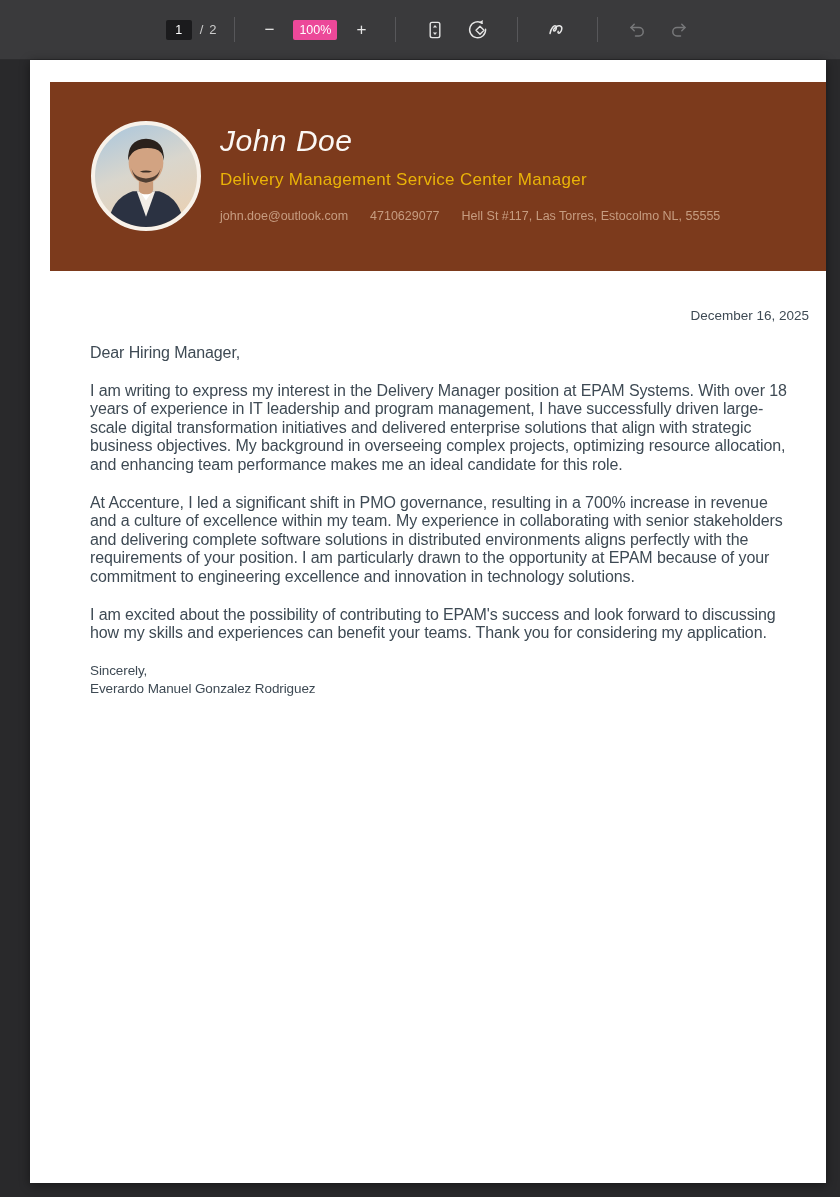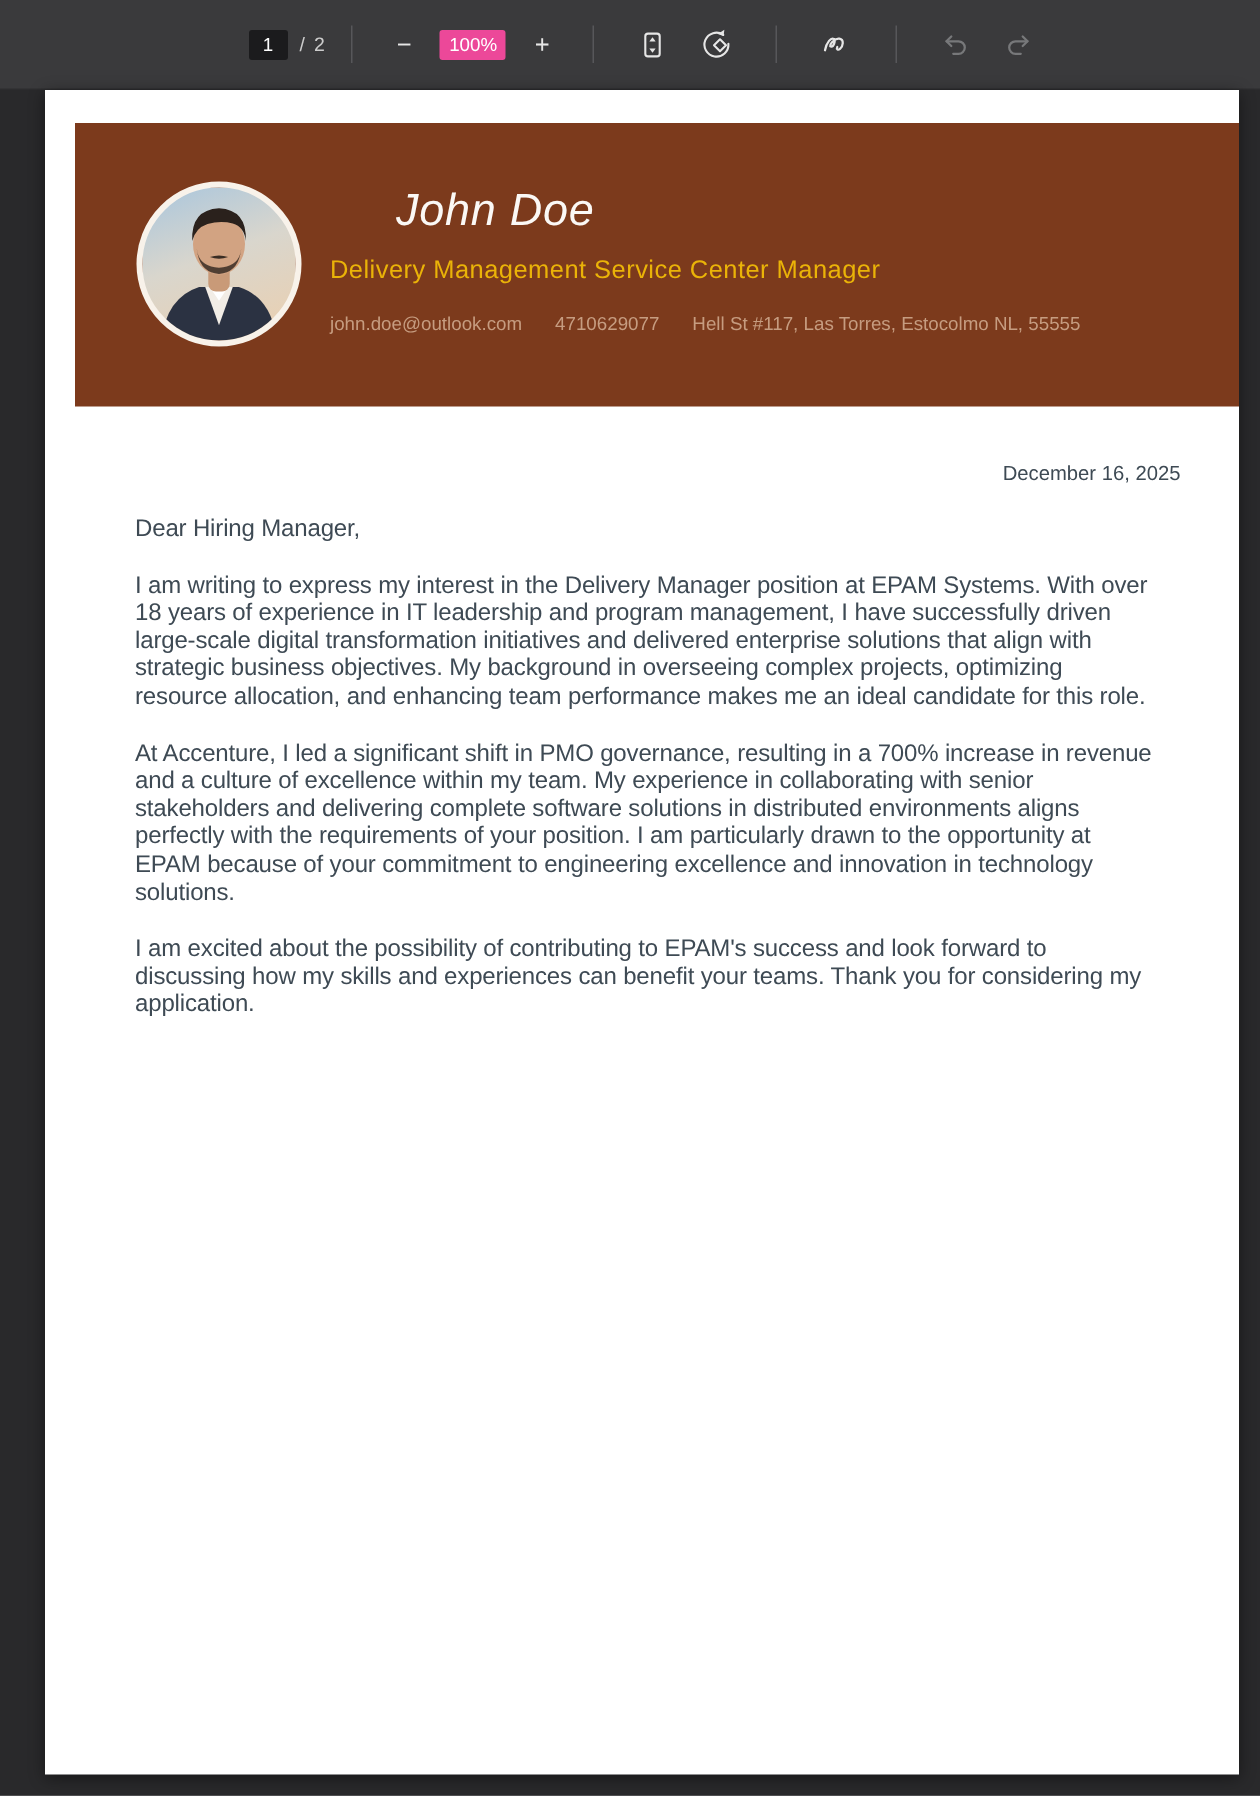--- a/index.html
+++ b/index.html
@@ -49,37 +49,37 @@
     background:#7c3a1c;
   }
   .photo {
     position:absolute; left:41px; top:39px; width:110px; height:110px;
     border-radius:50%; border:4px solid #f8f2ea; overflow:hidden;
     background:linear-gradient(160deg,#a9c6dd 0%,#d9d6cd 45%,#eccfae 100%);
   }
   .photo svg { display:block; width:102px; height:102px; }
   .hdr-name {
     position:absolute; left:170px; top:42px;
-    font-size:30px; font-style:italic; color:#fbf8f5; letter-spacing:0.5px;margin-left:44px;
+    font-size:30px; font-style:italic; color:#fbf8f5; letter-spacing:0.5px;
   }
   .hdr-title {
     position:absolute; left:170px; top:88px;
     font-size:17px; color:#eab308; letter-spacing:0.3px;
   }
   .hdr-contact {
     position:absolute; left:170px; top:127px;
     font-size:12.5px; color:#c69c80; display:flex;
   }
   .hdr-contact span { margin-right:22px; white-space:nowrap; }
   .hdr-contact span:last-child { margin-right:0; }
 
   
   .letter {
     position:absolute; left:0; top:211px; width:796px;
-    padding:0 39px 0 60px; color:#3e4a54;
+    padding:0 17px 0 60px; color:#3e4a54;
   }
   .date { margin-top:36px; text-align:right; font-size:13.5px; line-height:18px; }
   .letter p {
     margin:19px 16px 0 0; font-size:16px; line-height:18.6px;
     letter-spacing:-0.1px;
   }
   .closing-block { margin-top:19px; font-size:13.5px; line-height:18.6px; letter-spacing:-0.1px; }
 </style>
 </head>
 <body>
@@ -190,16 +190,20 @@
         <span>Hell St #117, Las Torres, Estocolmo NL, 55555</span>
       </div>
     </div>
 
     <div class="letter">
       <div class="date">December 16, 2025</div>
       <p>Dear Hiring Manager,</p>
       <p>I am writing to express my interest in the Delivery Manager position at EPAM Systems. With over 18 years of experience in IT leadership and program management, I have successfully driven large-scale digital transformation initiatives and delivered enterprise solutions that align with strategic business objectives. My background in overseeing complex projects, optimizing resource allocation, and enhancing team performance makes me an ideal candidate for this role.</p>
       <p>At Accenture, I led a significant shift in PMO governance, resulting in a 700% increase in revenue and a culture of excellence within my team. My experience in collaborating with senior stakeholders and delivering complete software solutions in distributed environments aligns perfectly with the requirements of your position. I am particularly drawn to the opportunity at EPAM because of your commitment to engineering excellence and innovation in technology solutions.</p>
       <p>I am excited about the possibility of contributing to EPAM's success and look forward to discussing how my skills and experiences can benefit your teams. Thank you for considering my application.</p>
+      <div class="closing-block">
+        <div>Sincerely,</div>
+        <div>Everardo Manuel Gonzalez Rodriguez</div>
+      </div>
     </div>
 
   </div>
 </div>
 
 </body></html>

